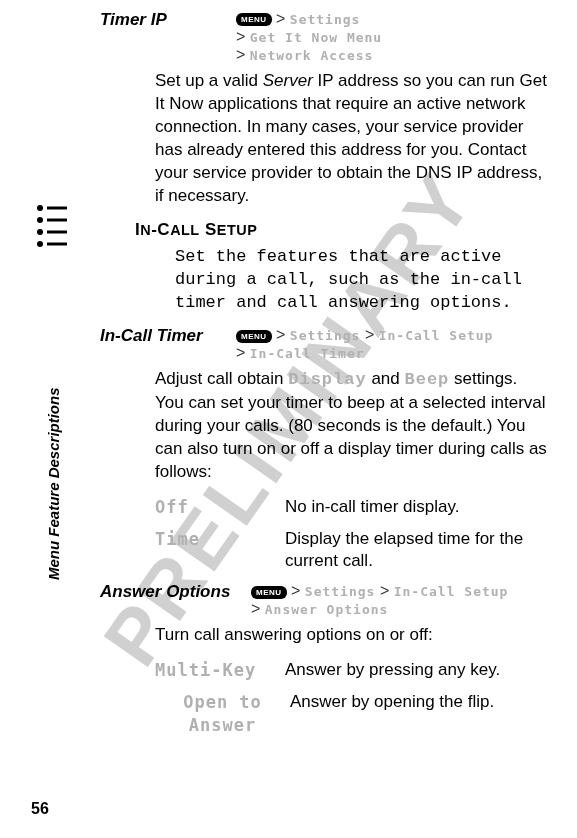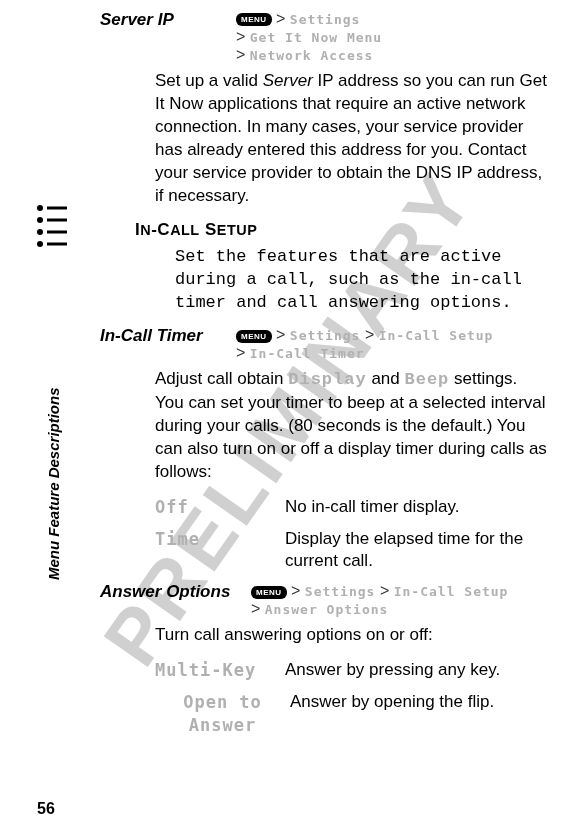--- a/index.html
+++ b/index.html
@@ -50,21 +50,21 @@
       transform: rotate(-90deg);
       transform-origin: left top;
       font-weight: bold;
       font-style: italic;
       font-size: 15px;
       white-space: nowrap;
       z-index: 2;
     }
     .page-number {
       position: absolute;
-      left: 37px;
+      left: 31px;
       bottom: 20px;
       font-weight: bold;
       font-size: 16px;
     }
     .section-title {
       font-weight: bold;
       font-style: italic;
       font-size: 17px;
       display: inline-block;
       vertical-align: top;
@@ -168,21 +168,21 @@
   </svg>
 </div>
 
 <div class="side-label">Menu Feature Descriptions</div>
 <div class="page-number">56</div>
 
 <div class="content">
 
   <div class="block">
     <div class="header-row">
-      <div class="header-label section-title">Server IP</div>
+      <div class="header-label section-title">Timer IP</div>
       <div class="header-path">
         <div class="path-line">
           <span class="menu-badge">MENU</span>
           <span class="gt"> &gt; </span>
           <span class="menu-step">Settings</span>
         </div>
         <div class="path-line">
           <span class="gt">&gt; </span>
           <span class="menu-step">Get It Now Menu</span>
         </div>

